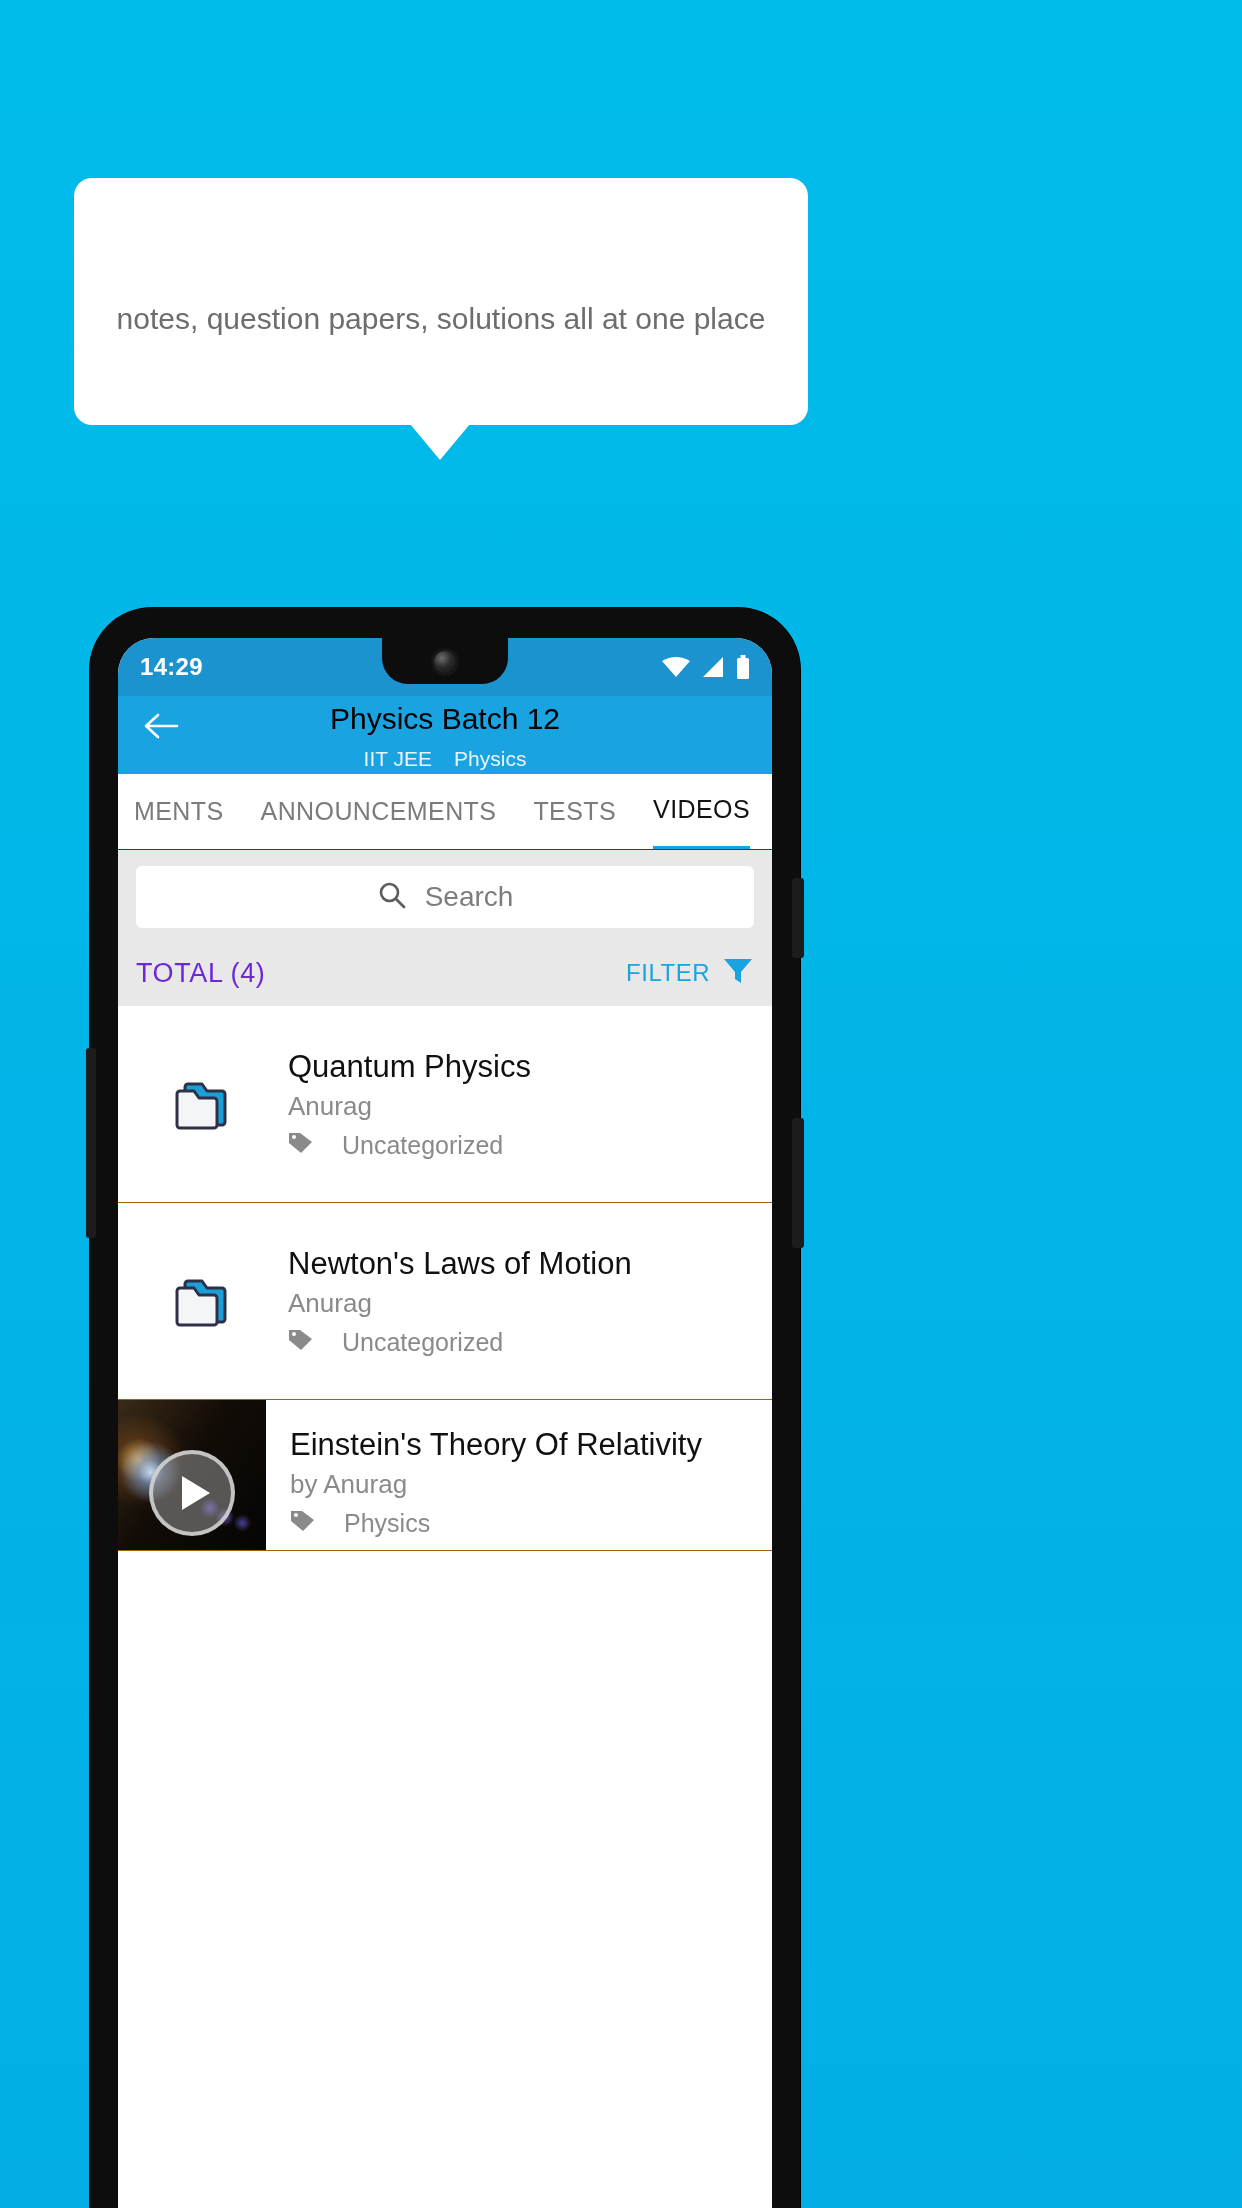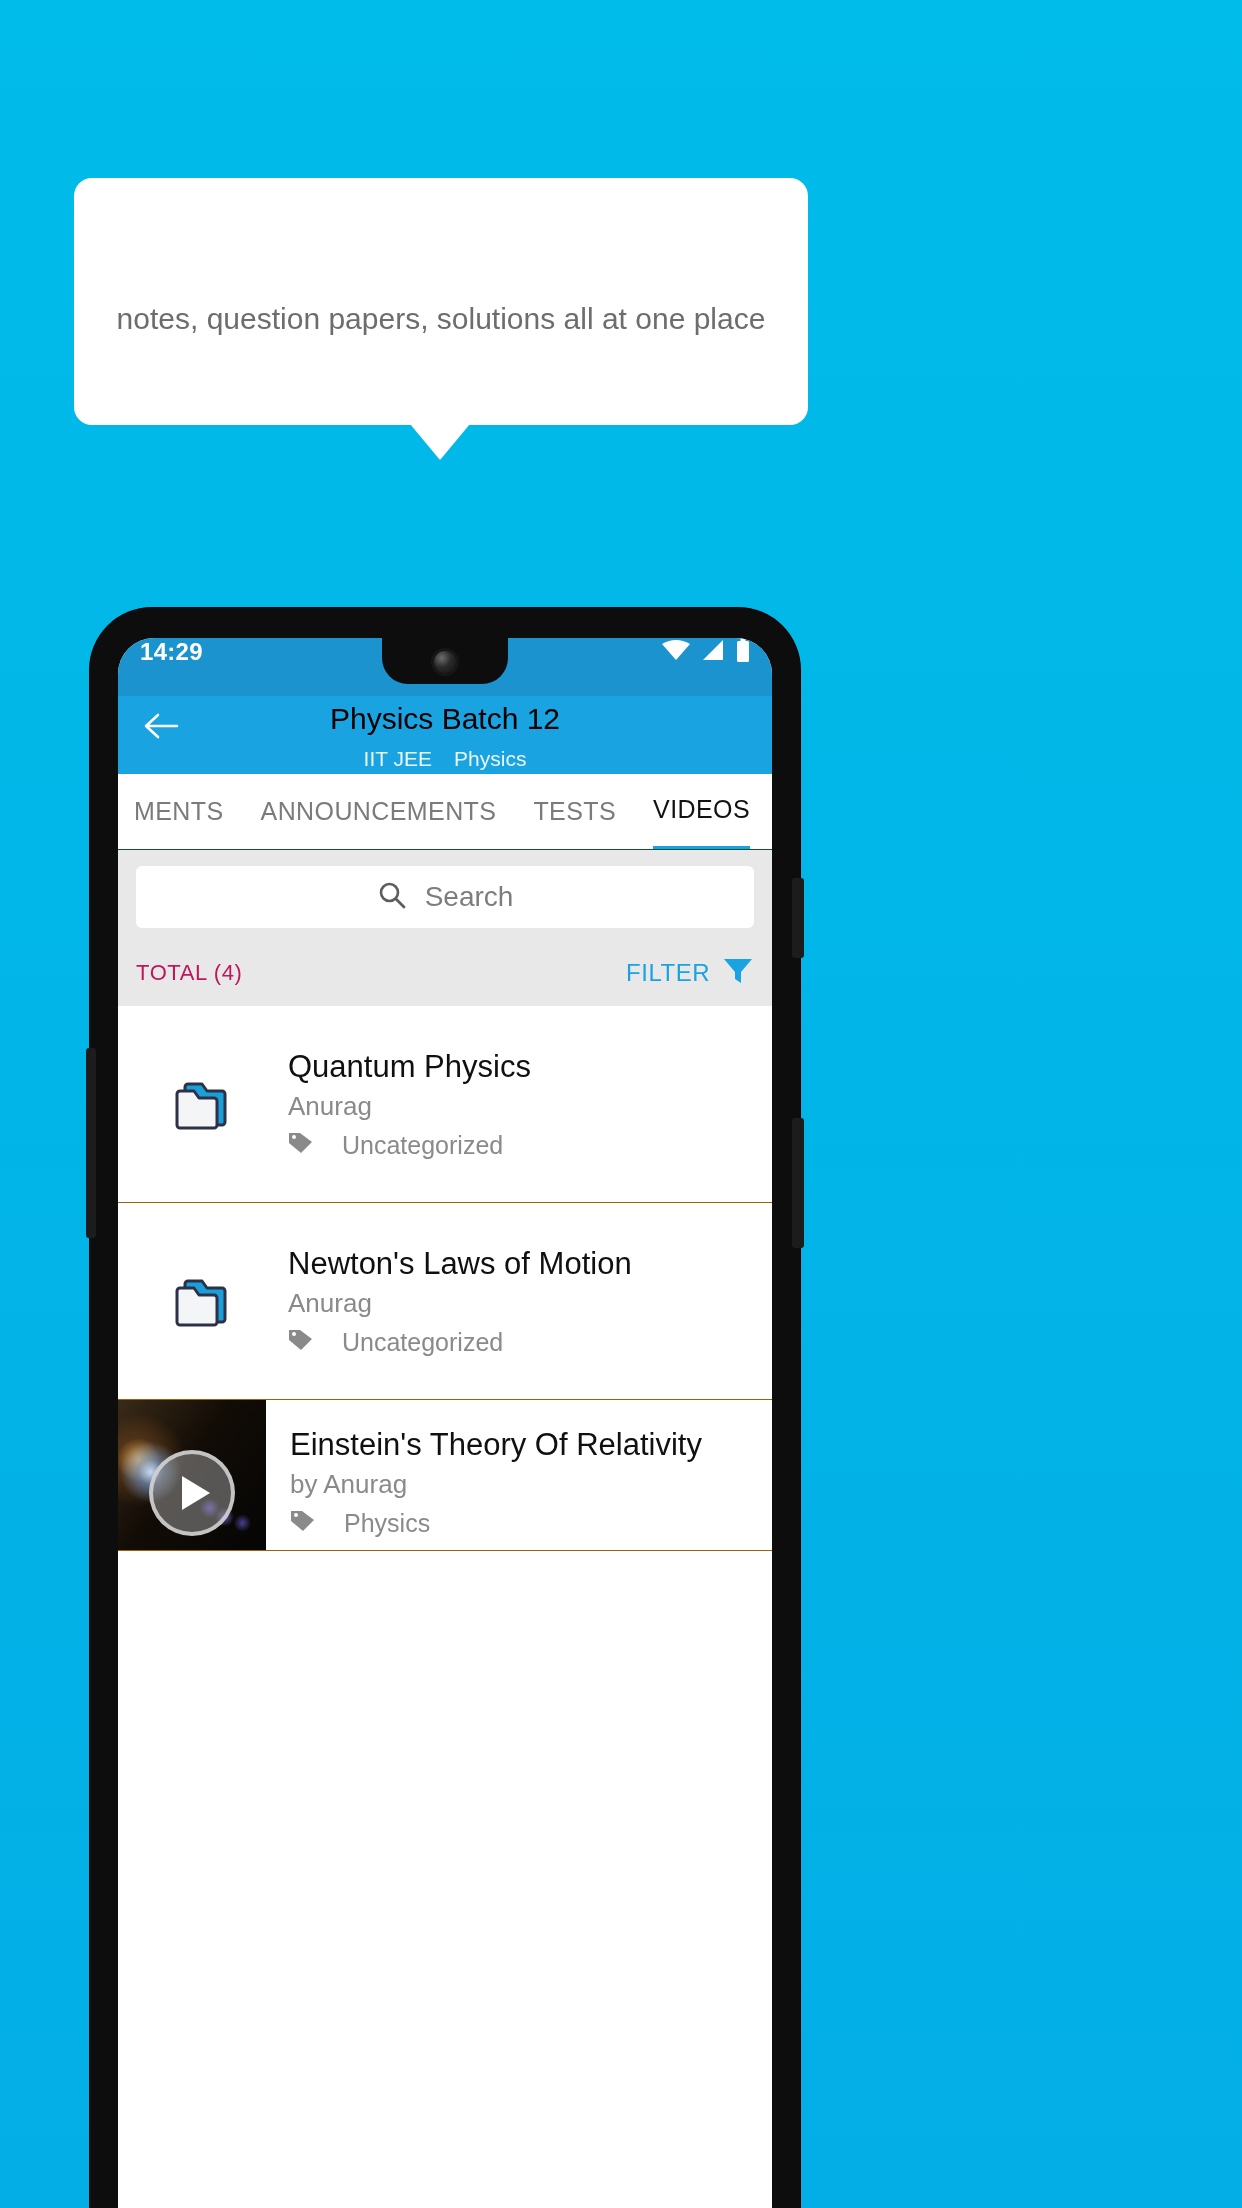--- a/index.html
+++ b/index.html
@@ -94,21 +94,21 @@
     overflow: hidden;
   }
 
   
   #status-bar {
     position: relative;
     height: 58px;
     background: #1b93cf;
     color: #ffffff;
     display: flex;
-    align-items: flex-start;
+    align-items: center;
     padding: 0 22px;
     box-sizing: border-box;
   }
   #status-time {
     font-size: 24px;
     font-weight: 700;
     letter-spacing: 0.3px;
   }
   #status-icons {
     margin-left: auto;
@@ -233,22 +233,22 @@
 
   #meta-row {
     background: #e8e8e8;
     height: 66px;
     display: flex;
     align-items: center;
     padding: 0 18px;
     box-sizing: border-box;
   }
   #total-label {
-    font-size: 22px;
-    color: #be185d;
+    font-size: 27px;
+    color: #6d28d9;
     letter-spacing: 0.6px;
   }
   #filter-group {
     margin-left: auto;
     display: flex;
     align-items: center;
     gap: 12px;
     cursor: pointer;
   }
   #filter-label {

